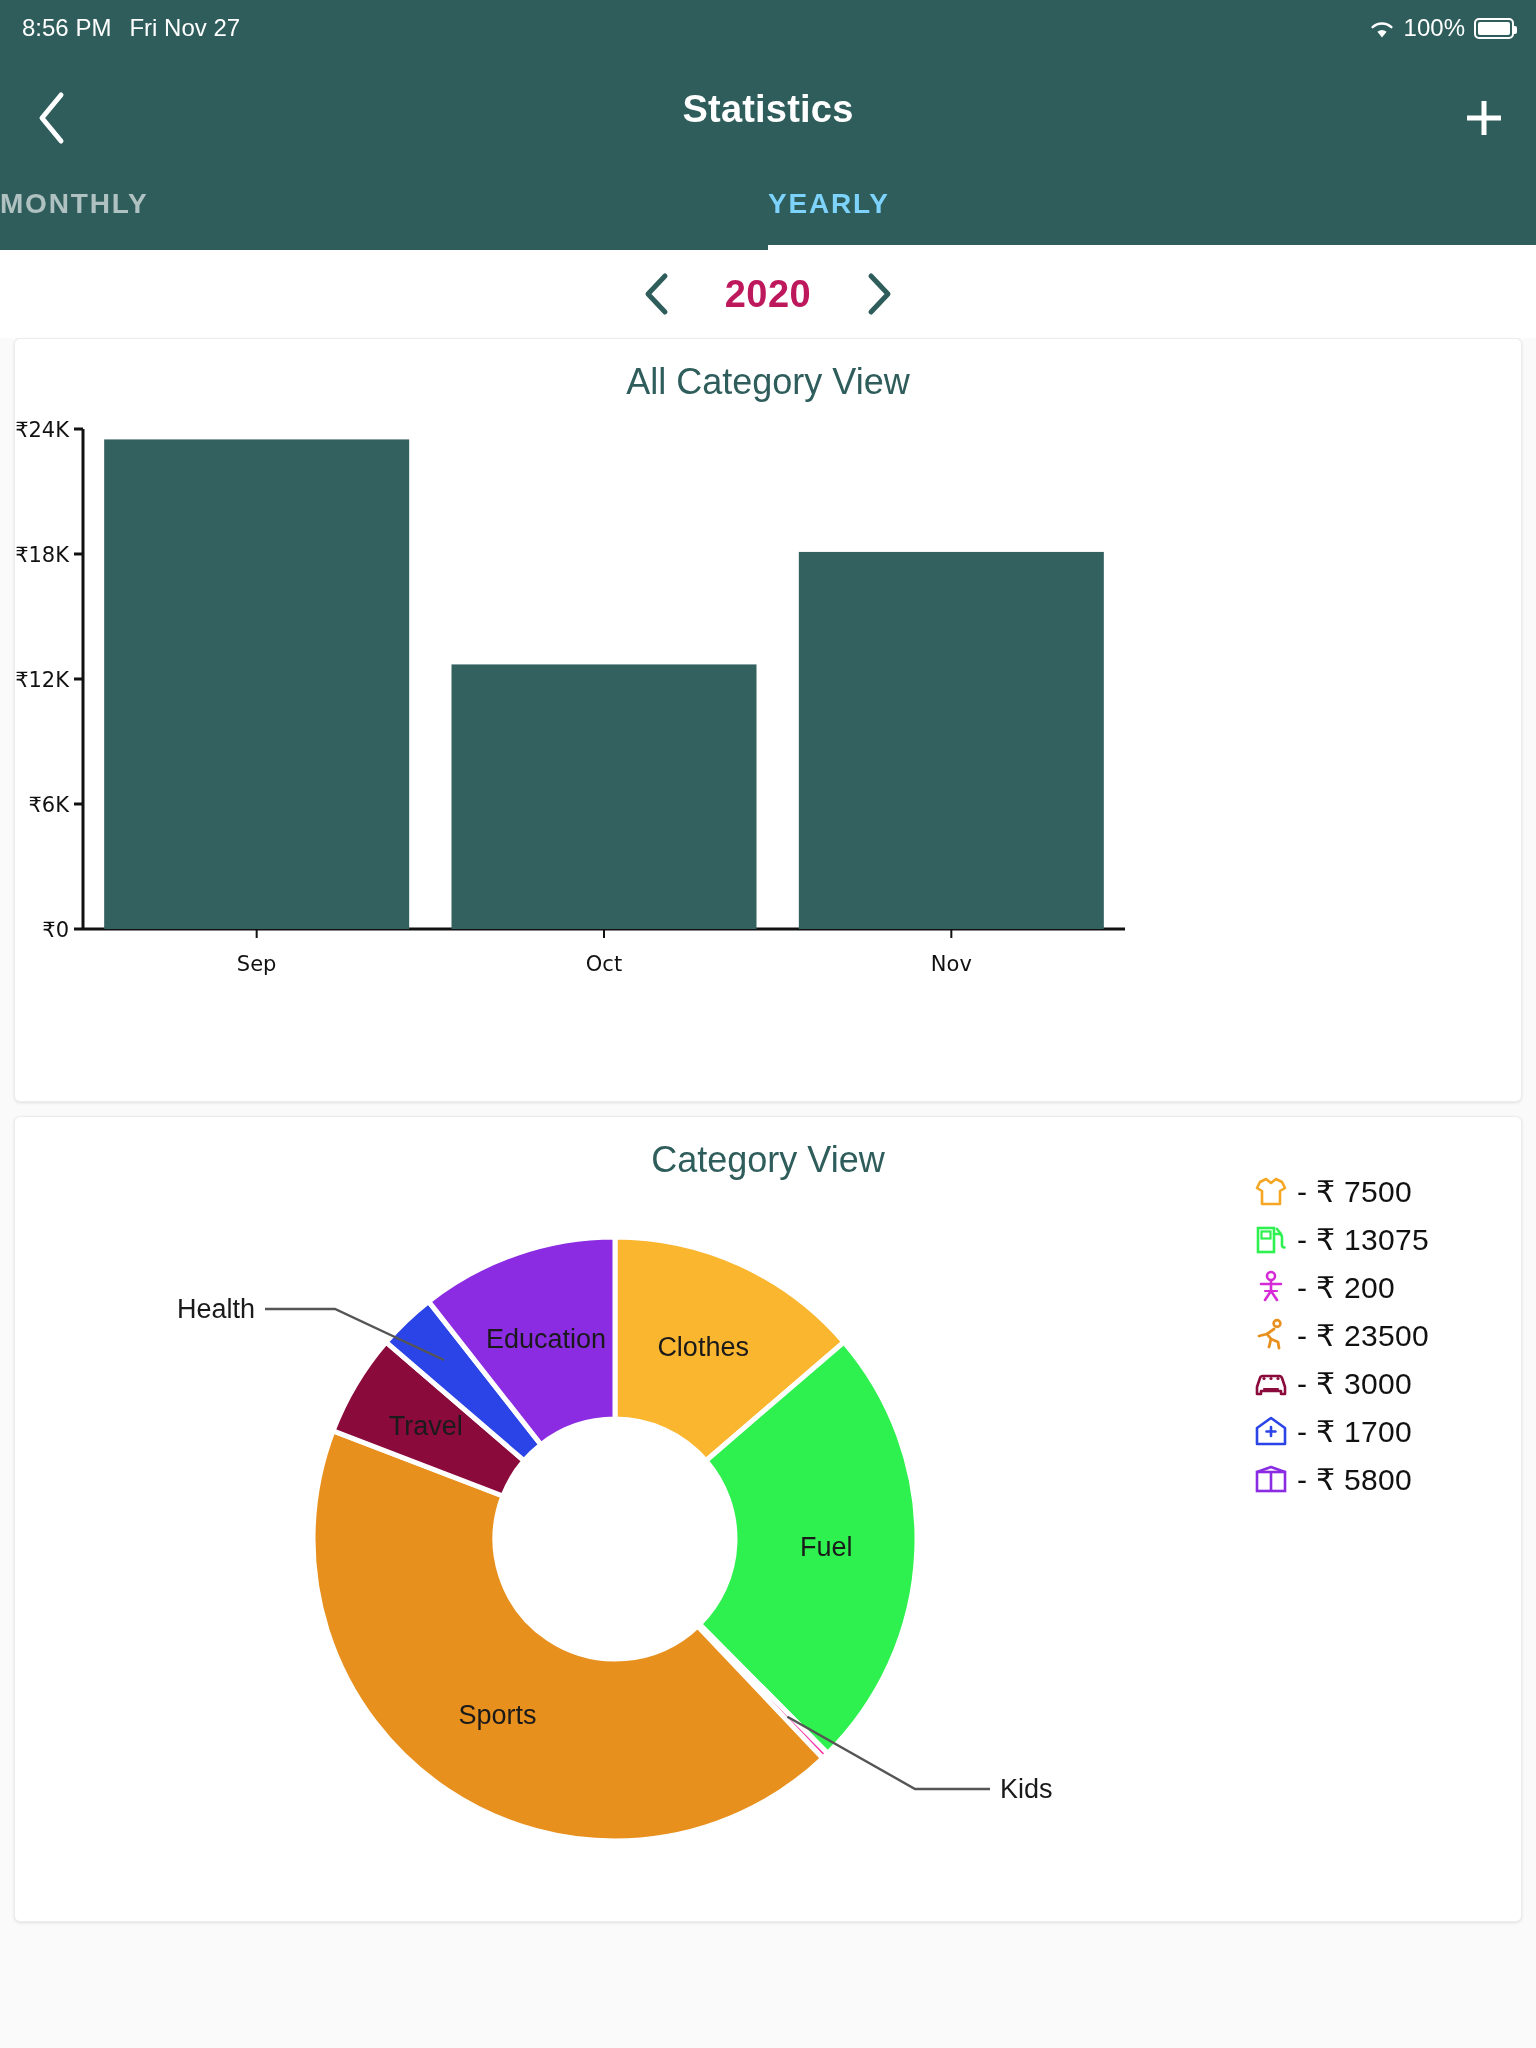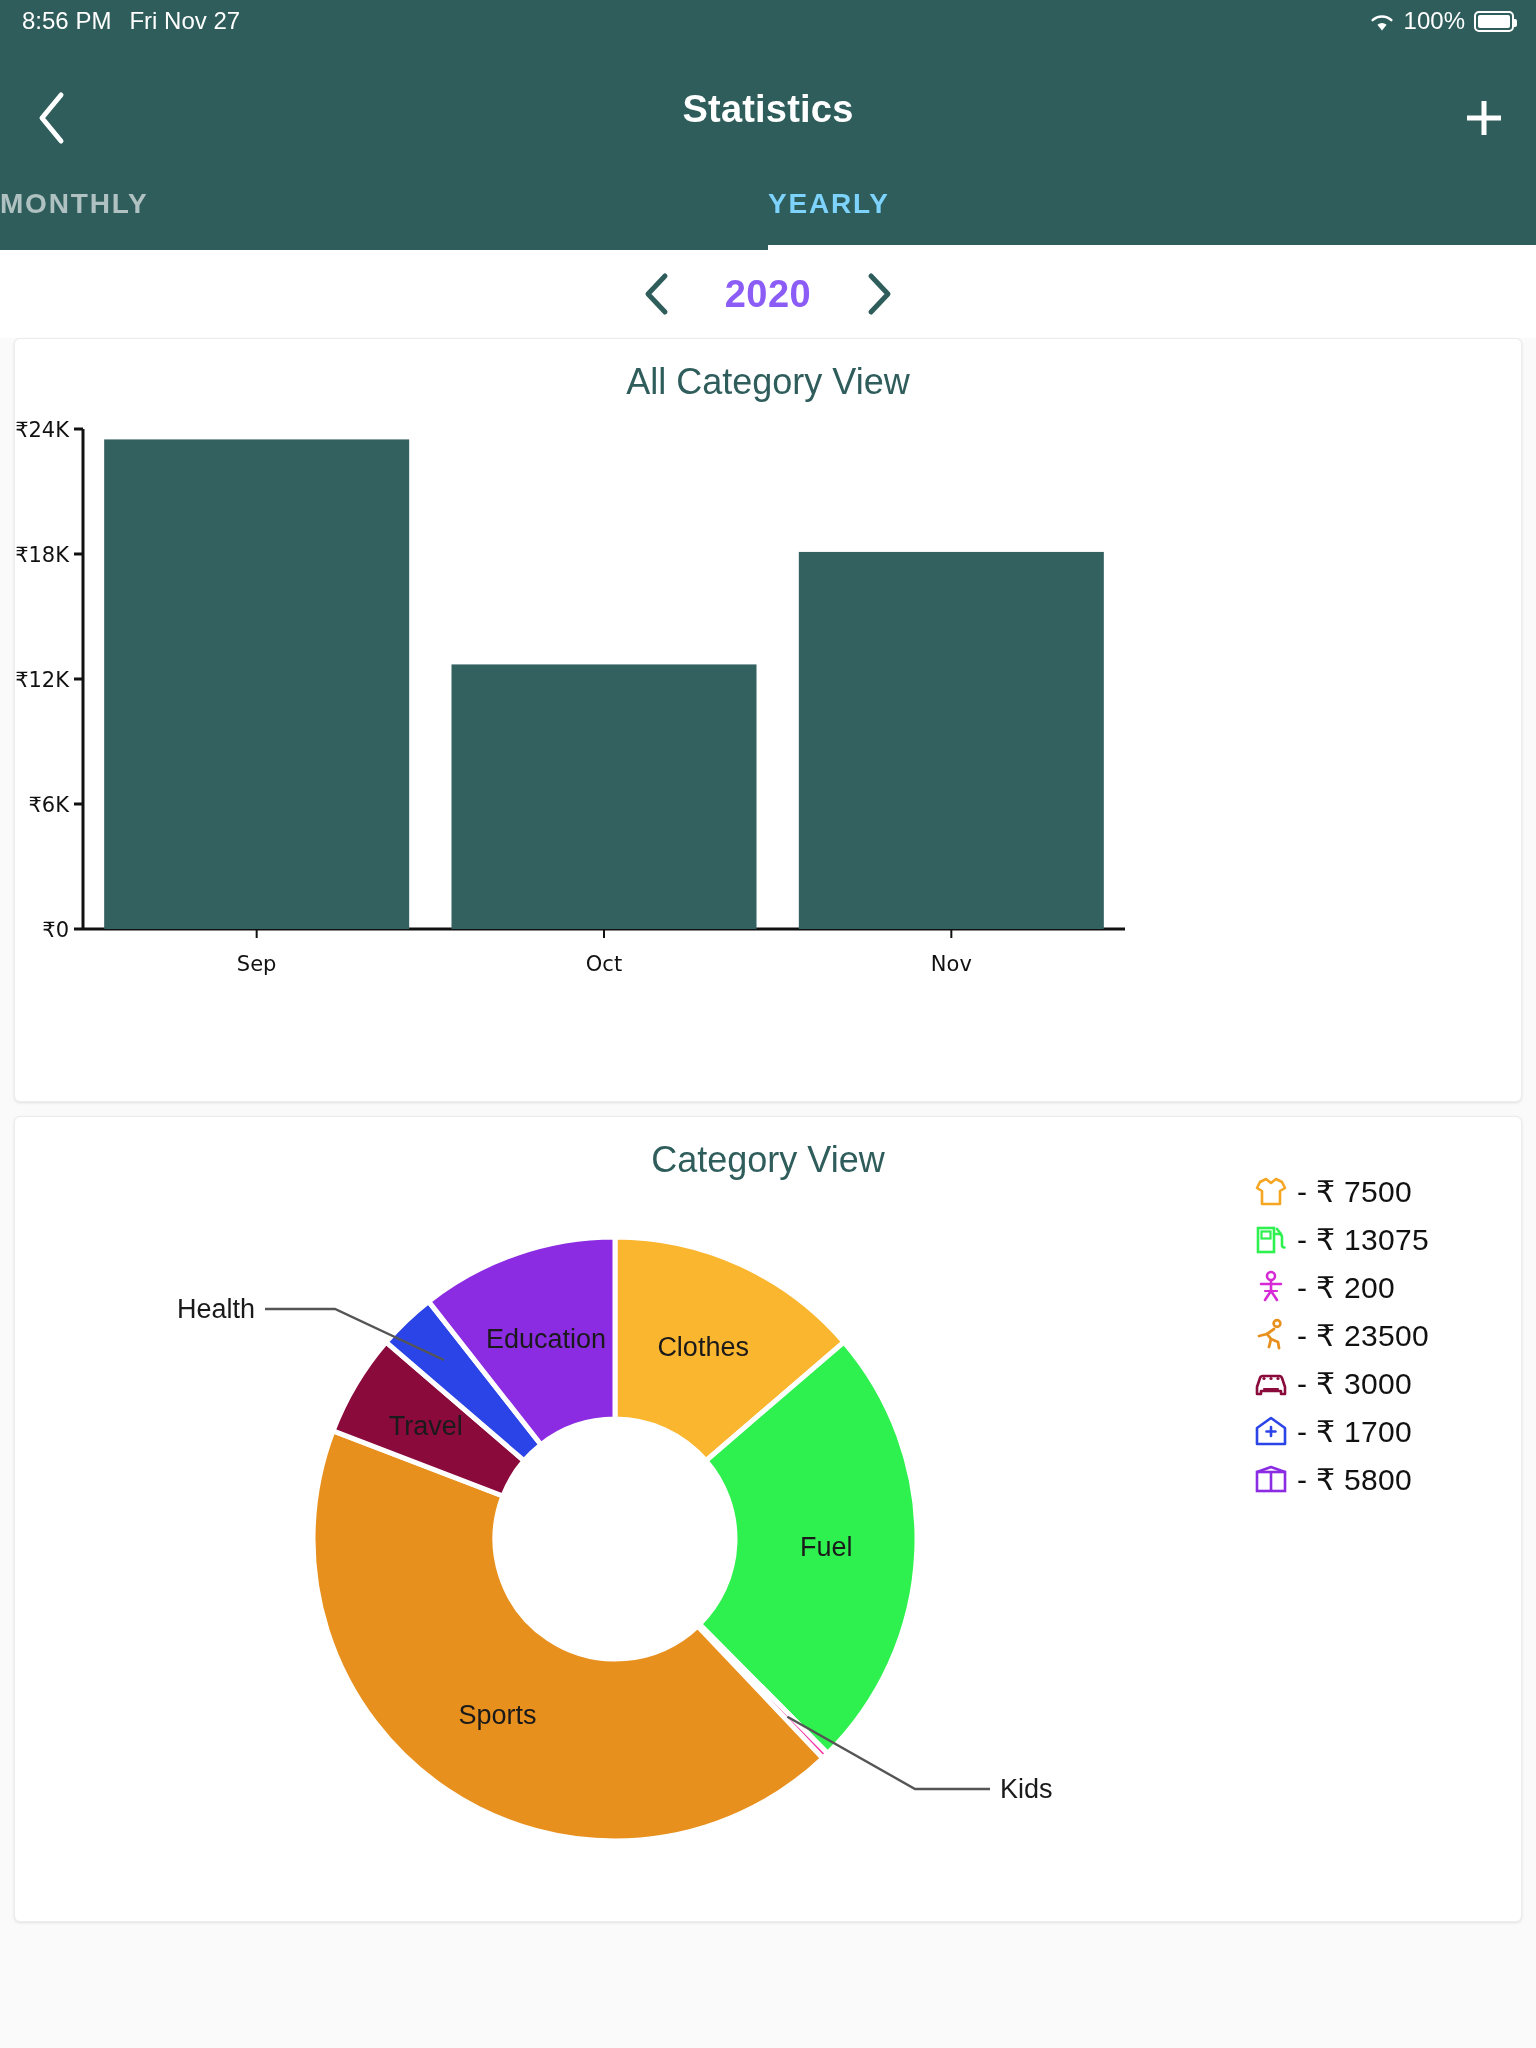--- a/index.html
+++ b/index.html
@@ -8,21 +8,21 @@
     background: #ffffff;
     font-family: "Liberation Sans", "DejaVu Sans", sans-serif;
     overflow: hidden;
   }
   #app { position: relative; width: 1536px; height: 2048px; background:#fafafa; }
 
   
   .statusbar {
     position: absolute; top:0; left:0; width:1536px; height:42px;
     background:#2e5d5b; color:#ffffff;
-    display:flex; align-items:center; padding: 0 22px;
+    display:flex; align-items:flex-end; padding: 0 22px;
     font-size: 24px;
   }
   .sb-left { display:flex; align-items:center; gap:18px; }
   .sb-right { margin-left:auto; display:flex; align-items:center; gap:9px; }
   .wifi-icon { display:inline-block; width:26px; height:20px; position:relative; }
   .battery {
     width:40px; height:21px; border:2.5px solid #ffffff; border-radius:5px;
     position:relative; display:inline-block;
   }
   .battery::after{
@@ -66,21 +66,21 @@
 
   
   .content{
     position:absolute; top:250px; left:0; width:1536px; height:1798px;
     background:#fafafa;
   }
   .year-row{
     height:88px; display:flex; align-items:center; justify-content:center;
     gap:46px; background:#ffffff;
   }
-  .year-label{ font-size:38px; color:#8b5cf6; font-weight:bold; letter-spacing:.5px; }
+  .year-label{ font-size:38px; color:#be185d; font-weight:bold; letter-spacing:.5px; }
   .chev{ cursor:pointer; width:44px; height:44px; display:flex; align-items:center; justify-content:center;}
 
   .card{
     background:#ffffff; border:1px solid #ececec; border-radius:6px;
     box-shadow:0 1px 3px rgba(0,0,0,.10);
     margin: 0 14px 14px 14px;
   }
   .card-title{
     text-align:center; color:#2e5d5b; font-size:36px;
     padding: 22px 0 8px 0; font-weight:normal;

